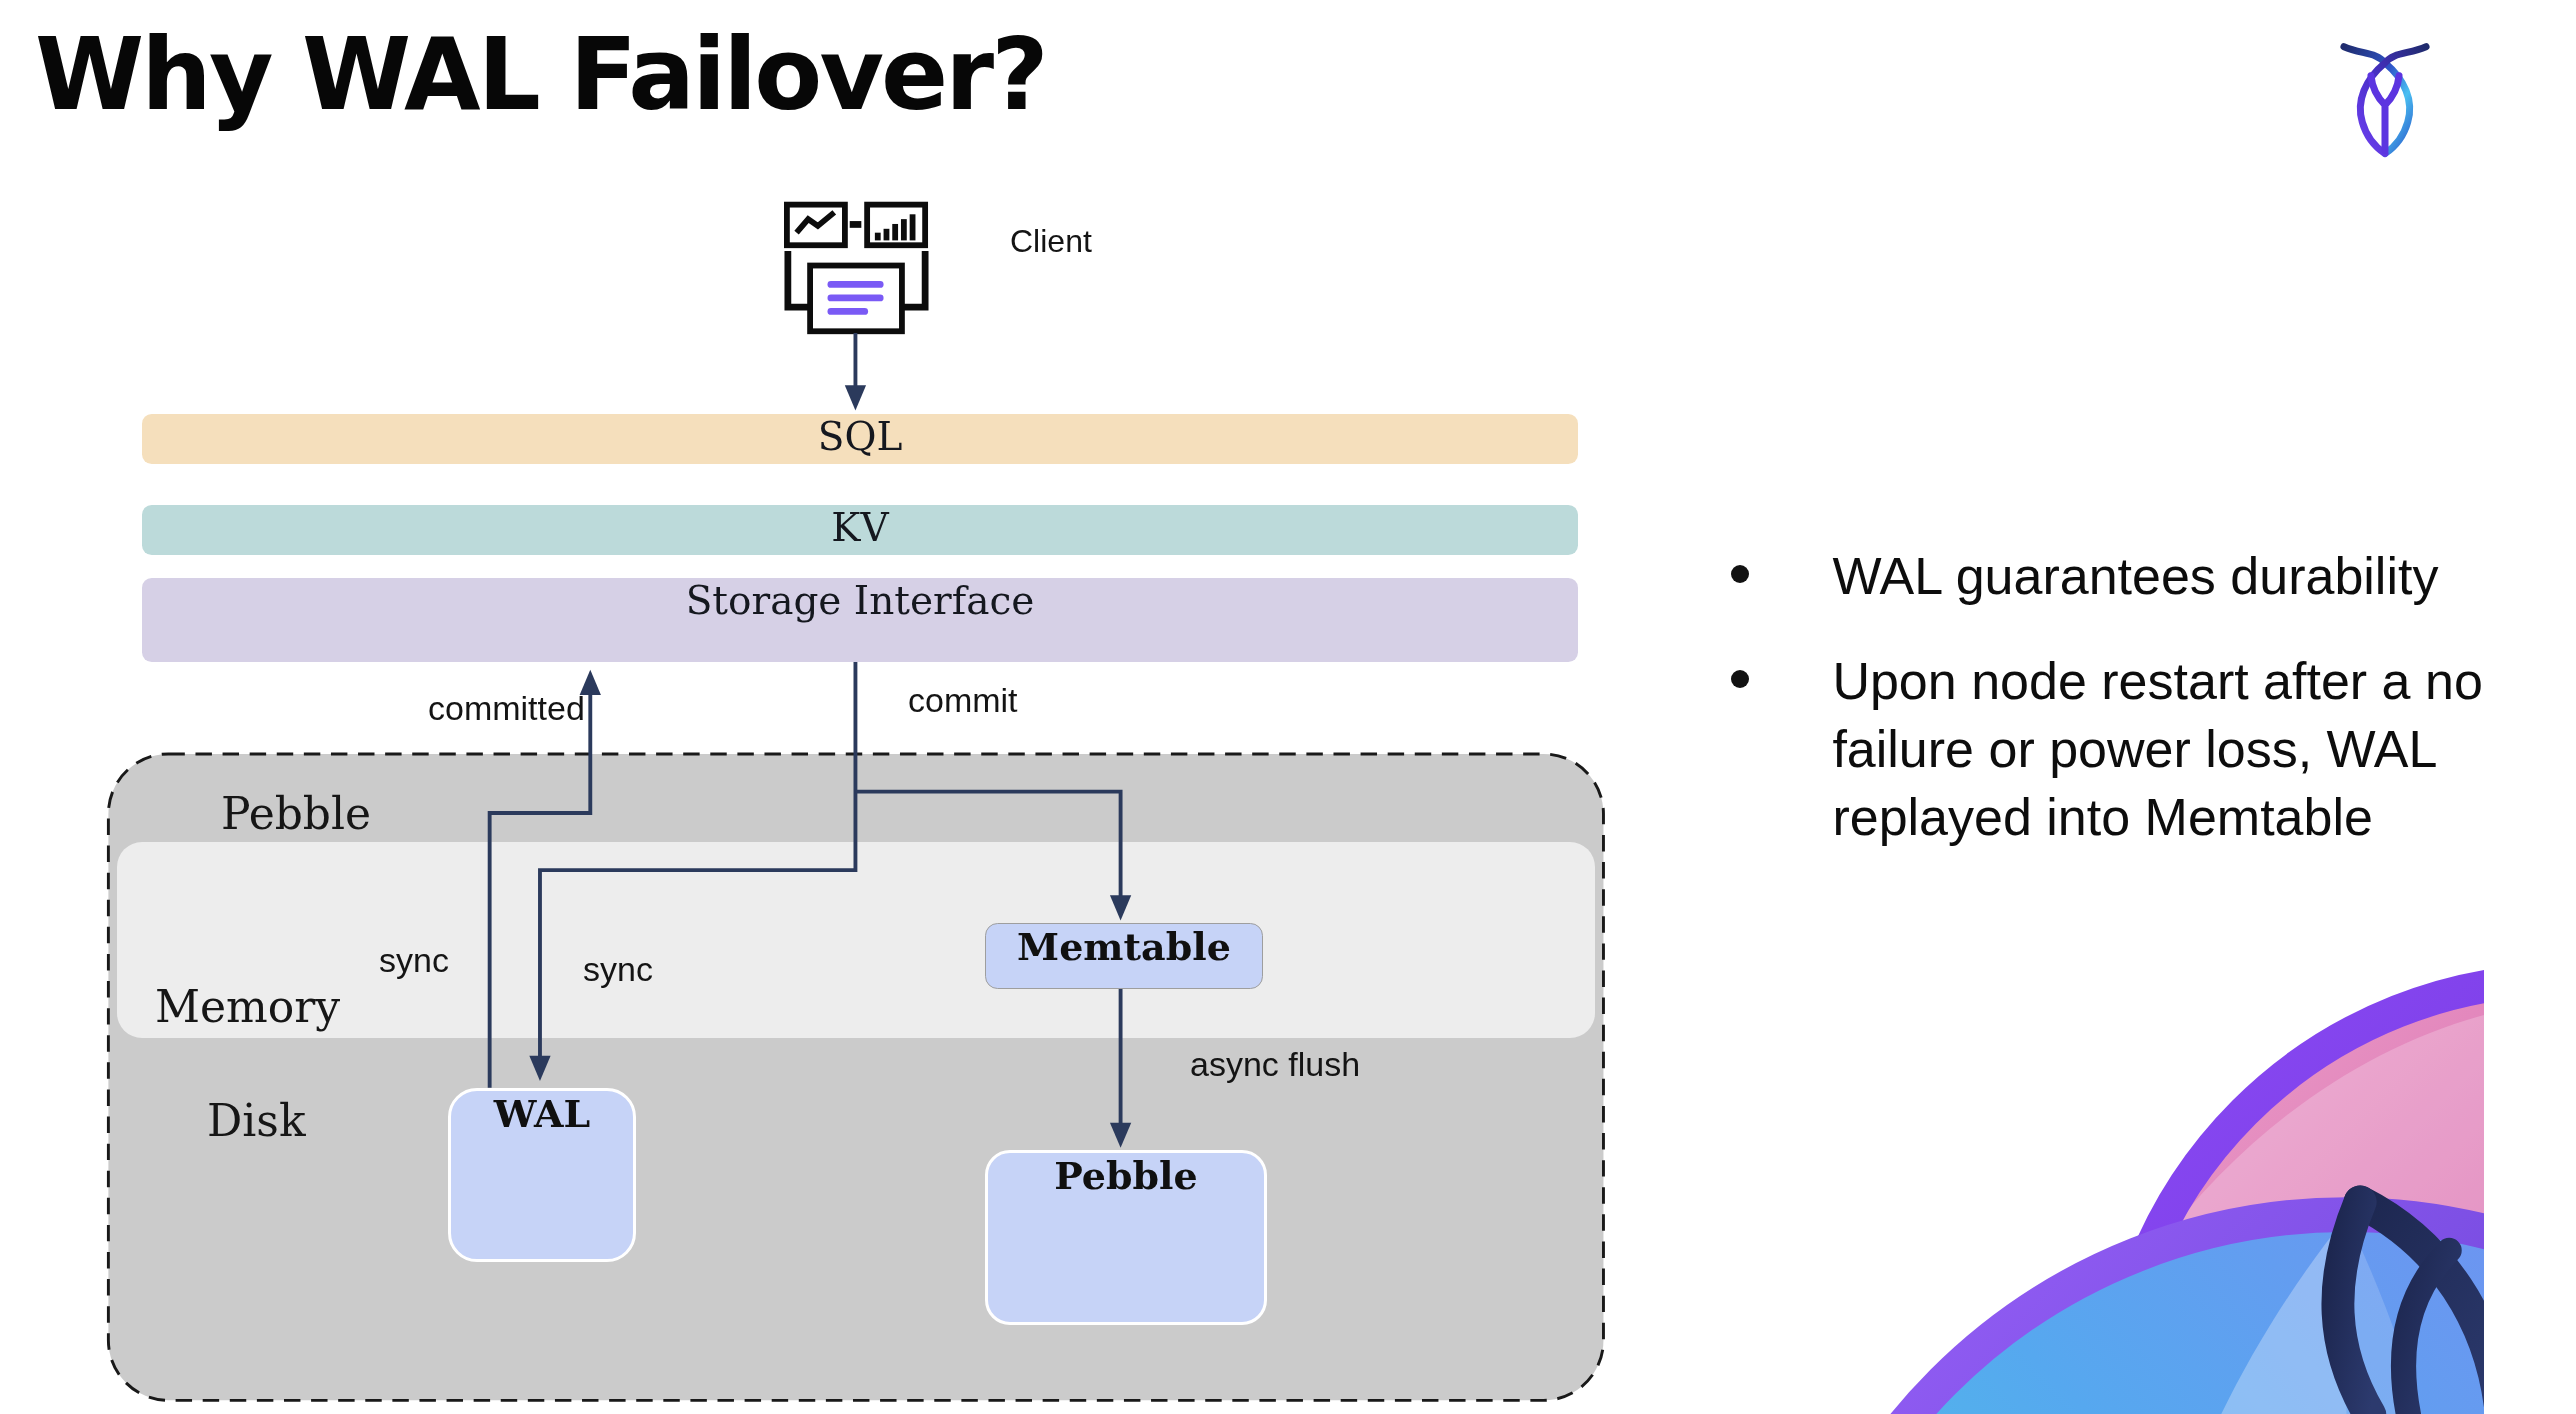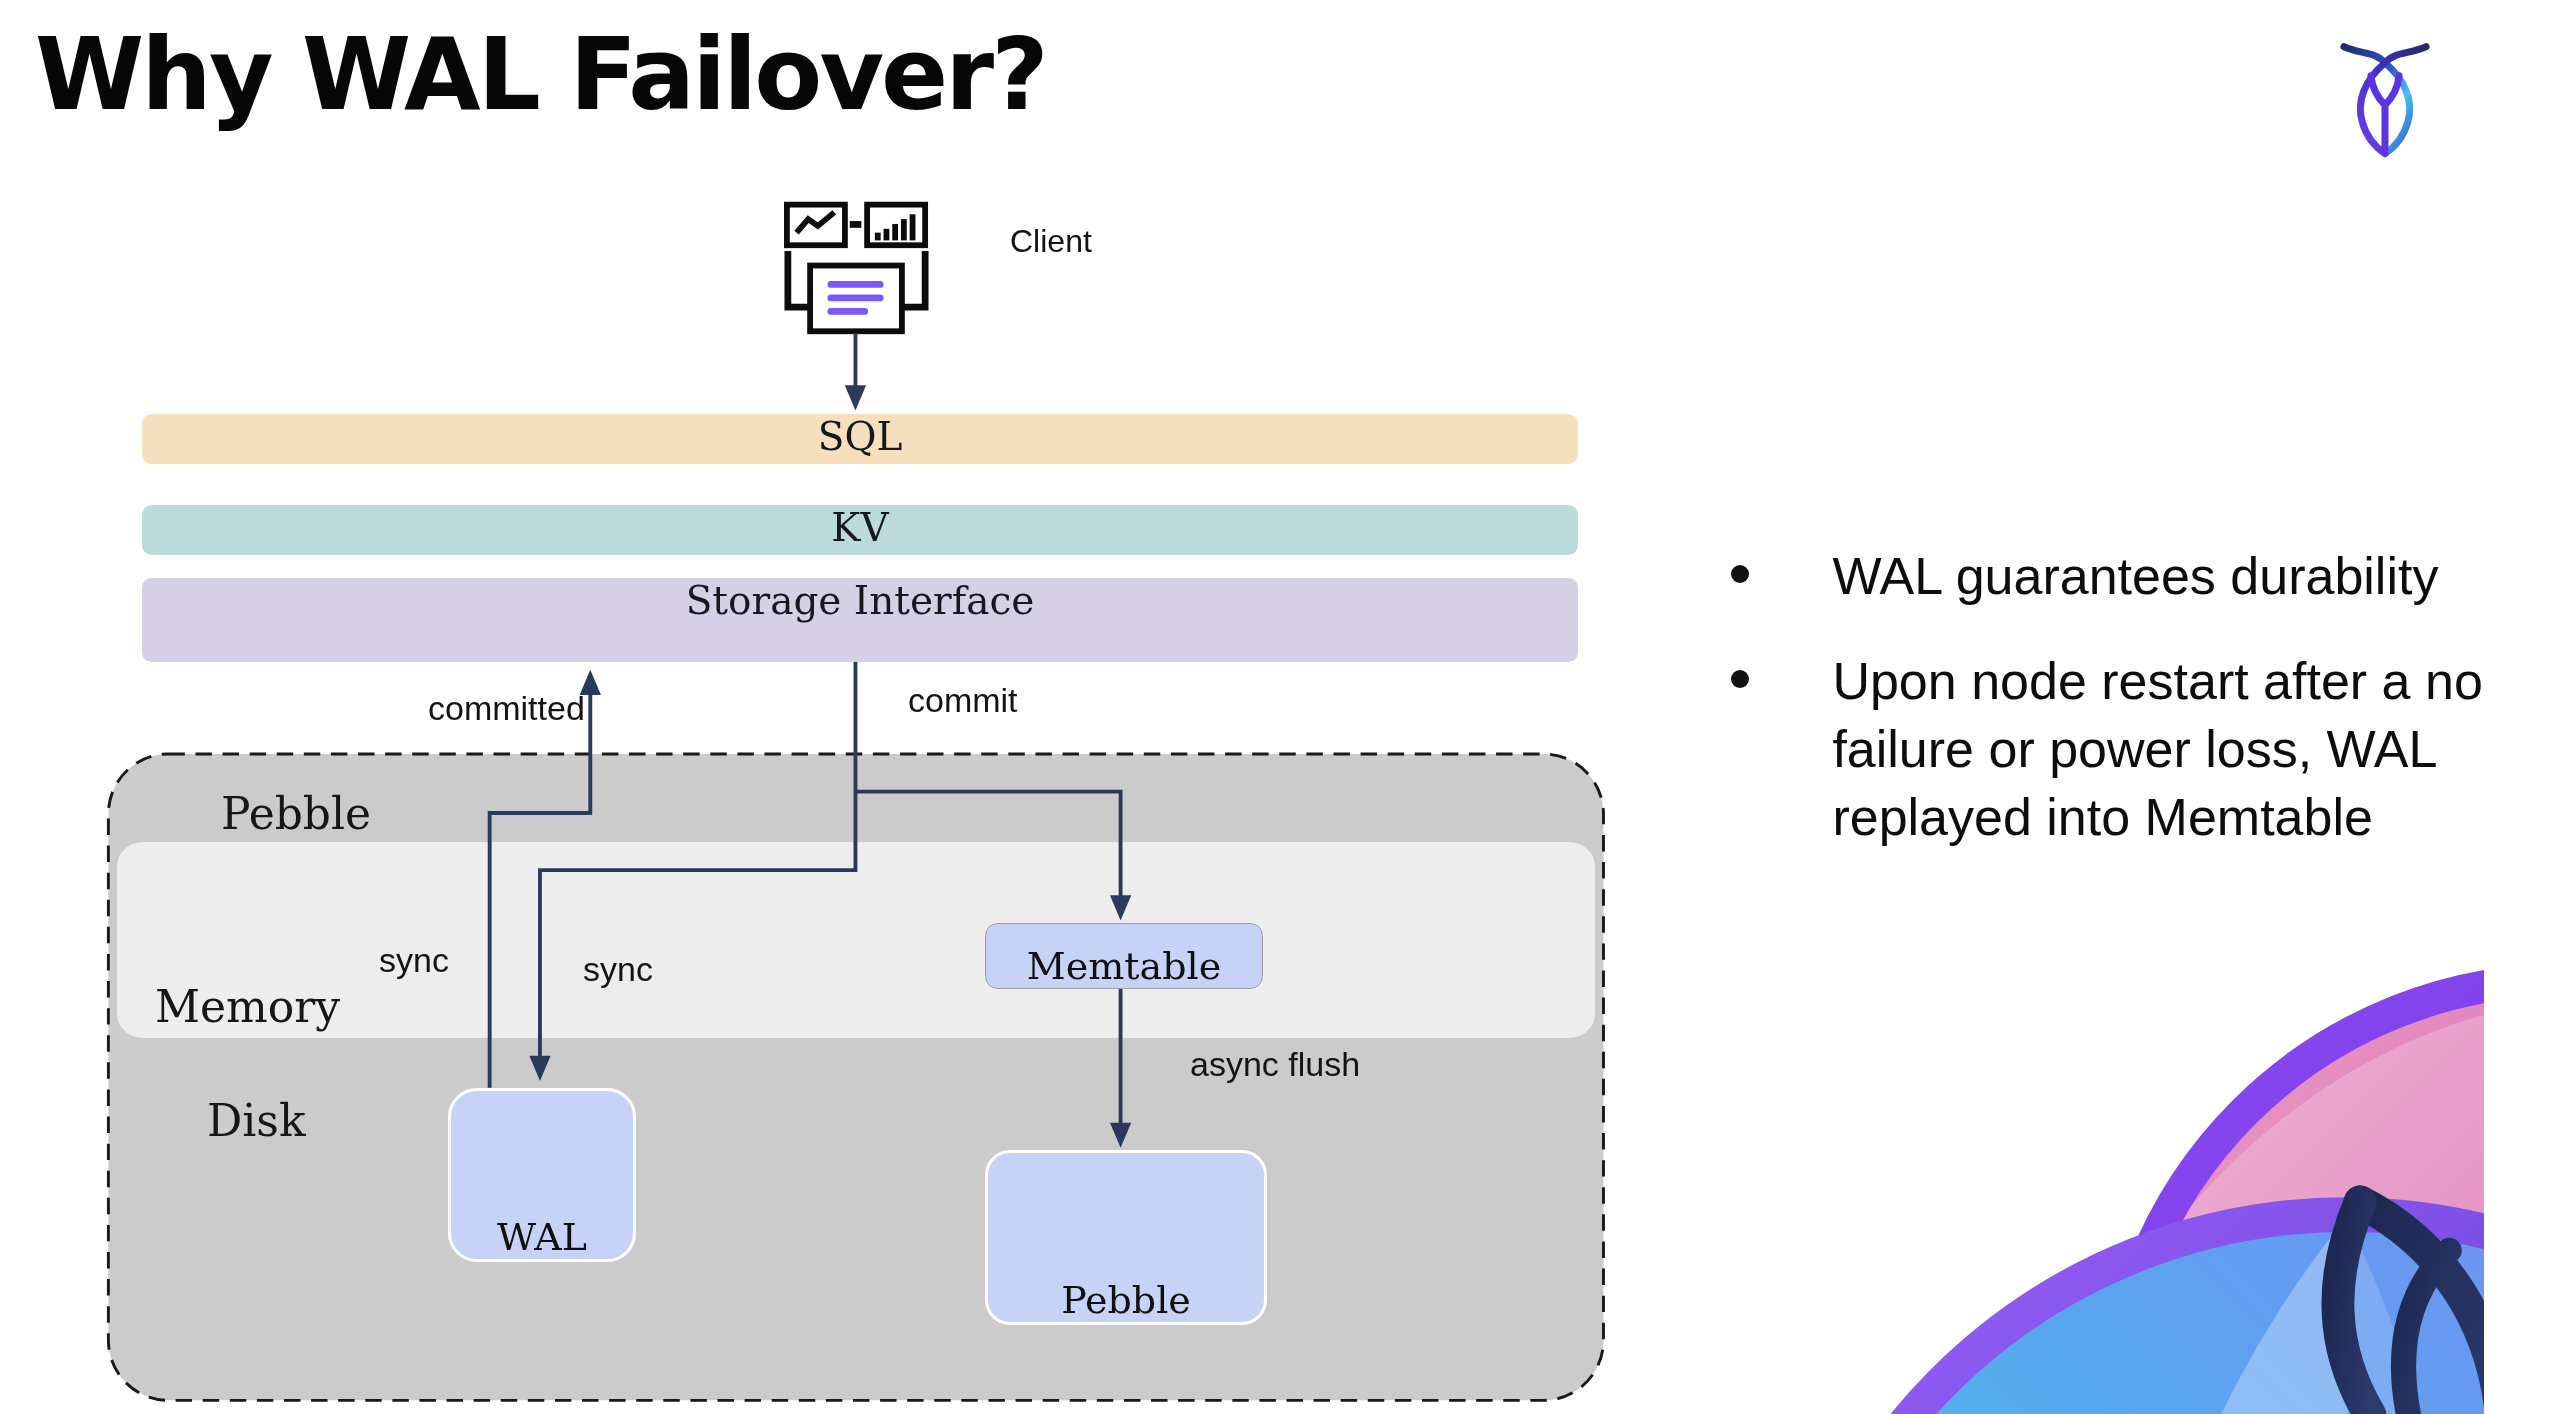--- a/index.html
+++ b/index.html
@@ -21,22 +21,22 @@
 
   
   .memory-band{position:absolute;left:117px;top:842px;width:1478px;height:196px;
                border-radius:25px;background:#ededed;}
 
   .zone-label{position:absolute;font-family:"DejaVu Serif","Liberation Serif",serif;
               font-size:44px;color:#161616;}
 
   .edge-label{position:absolute;font-size:34px;color:#141414;}
 
-  .node{position:absolute;background:#c6d3f7;display:flex;align-items:flex-end;justify-content:center;
-        font-family:"DejaVu Serif","Liberation Serif",serif;font-weight:normal;font-size:38px;color:#101010;}
+  .node{position:absolute;background:#c6d3f7;display:flex;align-items:flex-start;justify-content:center;
+        font-family:"DejaVu Serif","Liberation Serif",serif;font-weight:bold;font-size:38px;color:#101010;}
   .node.wal{left:448px;top:1088px;width:182px;height:168px;border-radius:29px;border:3.9px solid #ffffff;}
   .node.memtable{left:985px;top:923px;width:276px;height:64px;border-radius:12.6px;border:1.9px solid #9e9e9e;}
   .node.sstable{left:985px;top:1150px;width:276px;height:169px;border-radius:25px;border:3.9px solid #ffffff;}
 
   .client-label{position:absolute;left:1010px;top:223px;font-size:32px;color:#141414;}
 
   
   .bullets{position:absolute;left:1715px;top:526px;width:813px;list-style:none;margin:16px;padding:0;}
   .bullets li{display:flex;margin-bottom:37px;}
   .bullets .dot{width:18.4px;height:18.4px;border-radius:50%;background:#121212;flex-shrink:0;

